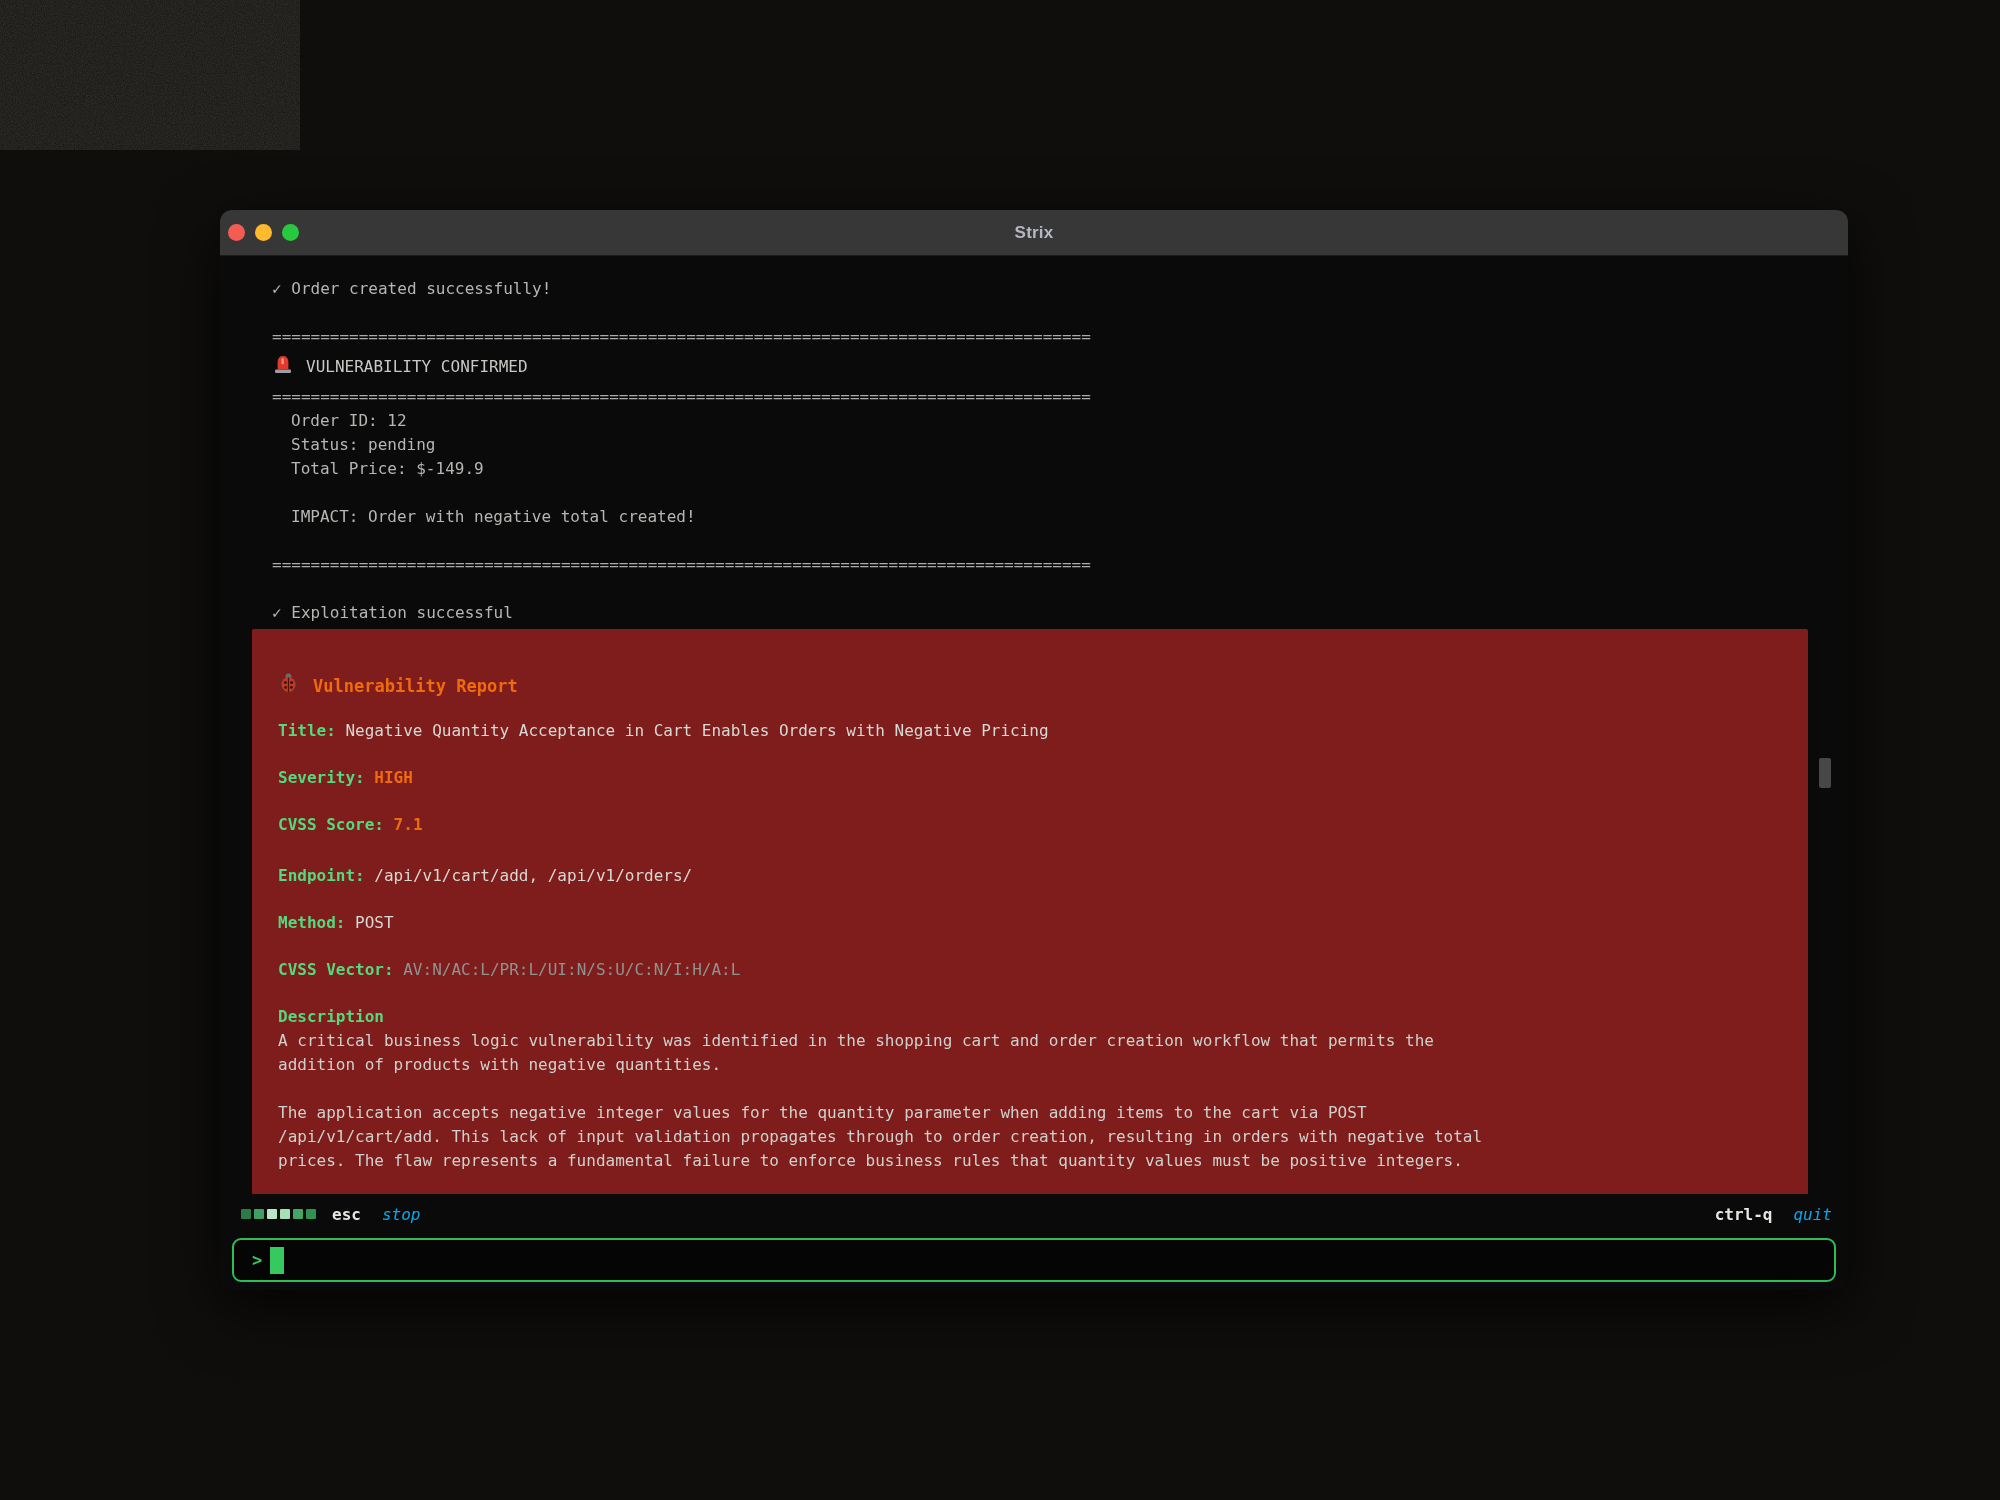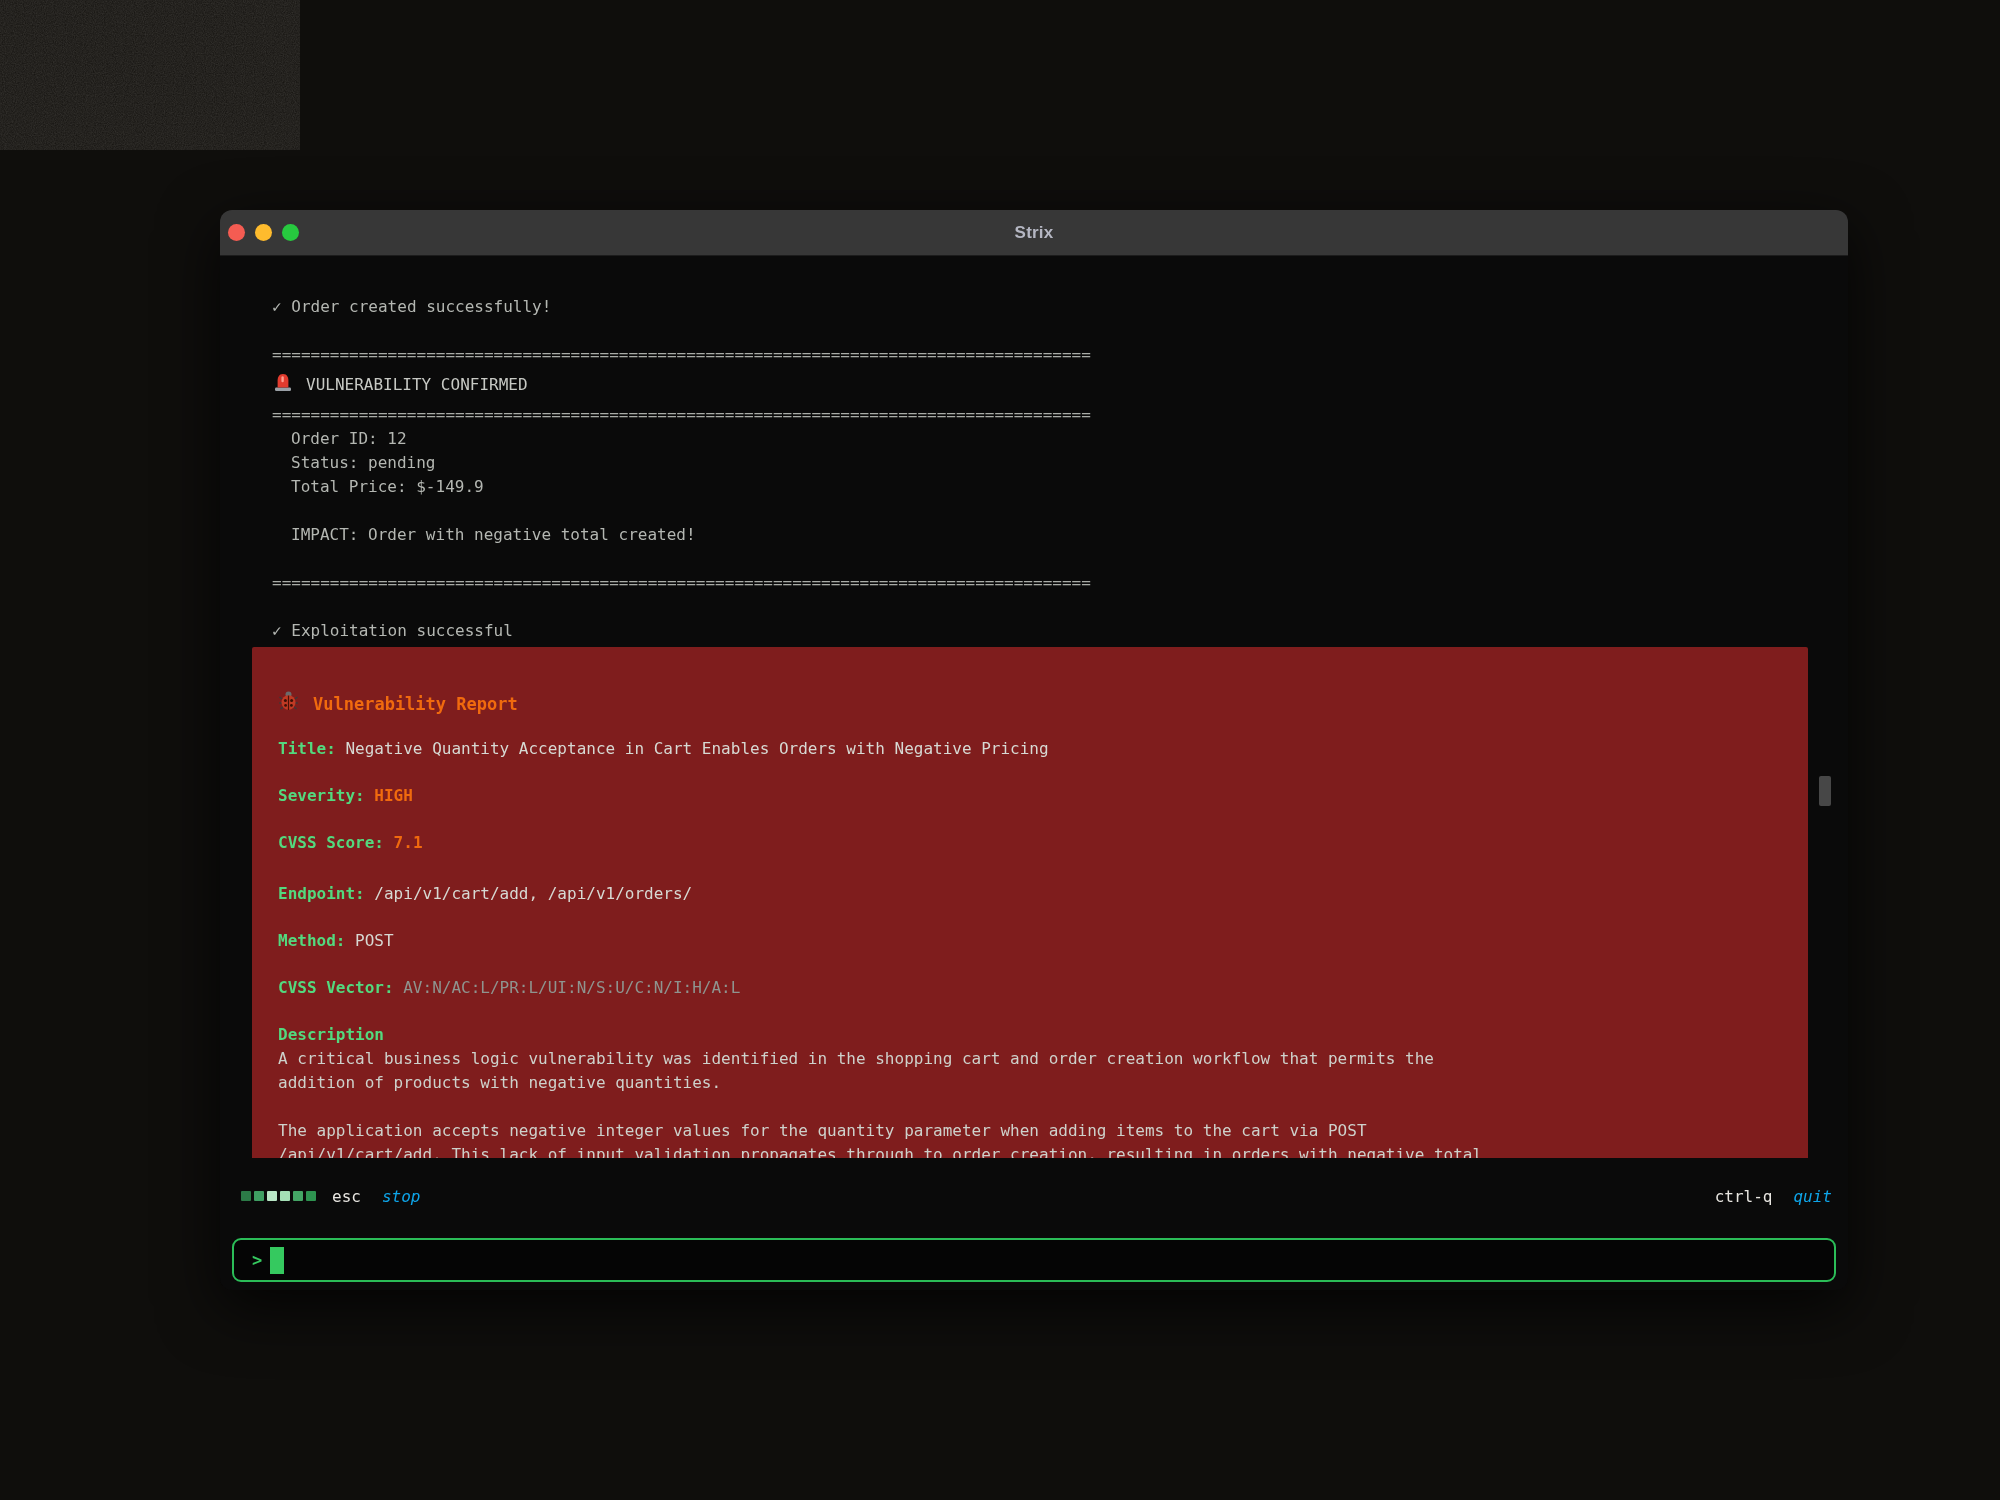--- a/index.html
+++ b/index.html
@@ -6,21 +6,21 @@
   html,body { width:2000px; height:1500px; background:#0f0e0c; overflow:hidden; }
   body { font-family:"DejaVu Sans Mono", monospace; position:relative; }
 
   #noise-bg { position:absolute; inset:0; z-index:0; }
 
   
   .window {
     position:absolute; left:220px; top:210px; width:1628px; height:1080px;
     border-radius:12px; overflow:hidden; z-index:1;
     background:#0a0a0a; box-shadow:0 18px 60px rgba(0,0,0,.75);
-    display:flex; flex-direction:column;gap:18px;
+    display:flex; flex-direction:column;
   }
   .titlebar {
     height:46px; background:#373737; flex:0 0 auto;
     display:flex; align-items:center; position:relative;
     border-bottom:1px solid #1c1c1c;
   }
   .lights { display:flex; gap:10px; margin-left:8px; }
   .light { width:17px; height:17px; border-radius:50%; }
   .win-title {
     position:absolute; left:0; right:0; text-align:center;
@@ -62,21 +62,21 @@
     background:#474747; border-radius:2px;
   }
 
   
   .statusbar {
     flex:0 0 40px; display:flex; align-items:center;
     padding:0 16px 0 21px; font-size:16px; background:#0a0a0a;
   }
   .spinner { display:flex; gap:3px; margin-right:16px; }
   .sq { width:10px; height:10px; border-radius:1px; }
-  .key { color:#e8e6e1; font-weight:normal; }
+  .key { color:#e8e6e1; font-weight:bold; }
   .action { color:#0ea5e9; margin-left:21px;font-style:italic; }
   .sb-right { margin-left:auto; display:flex; }
 
   
   .input-wrap { flex:0 0 54px; padding:4px 12px 8px 12px; background:#0a0a0a; }
   .input-box {
     height:44px; border:2px solid #2bbd58; border-radius:9px; background:#050505;
     display:flex; align-items:center; padding-left:18px; font-size:17px;
   }
   .prompt { color:#35c95f; font-weight:bold; margin-right:8px; }

